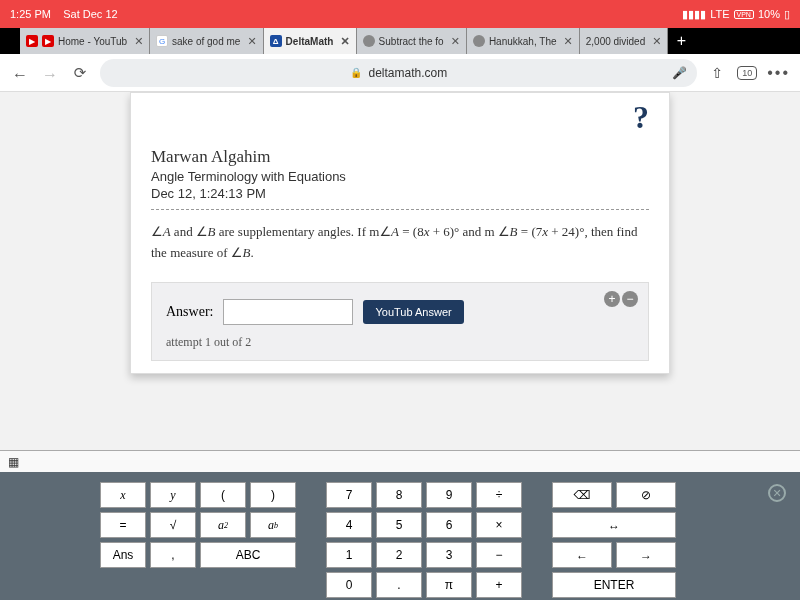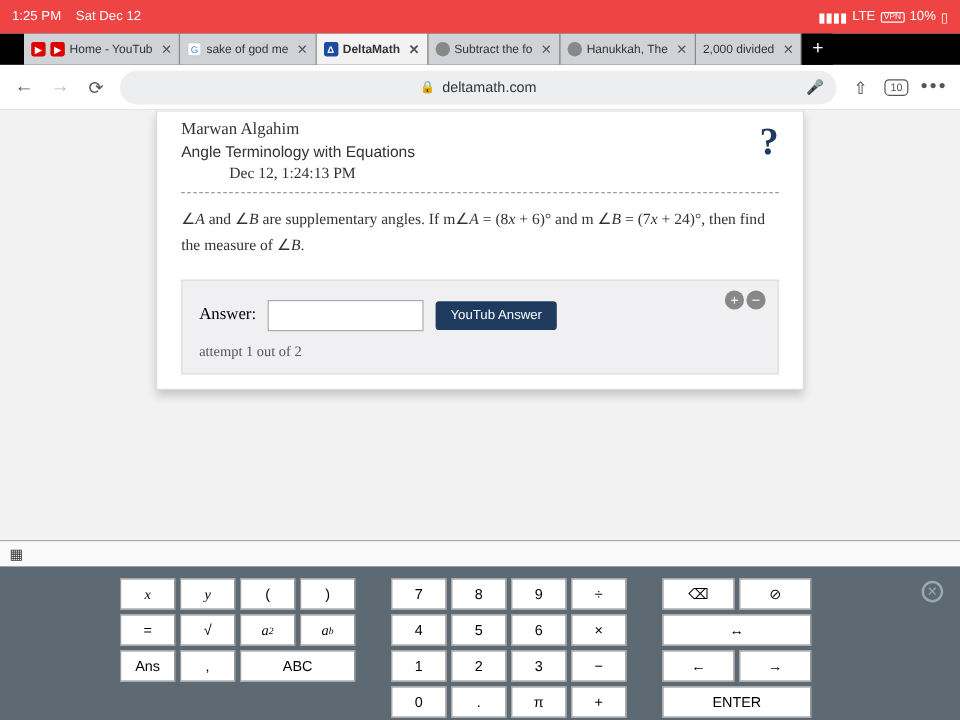--- a/index.html
+++ b/index.html
@@ -27,23 +27,23 @@
   .address { flex:1; background:#eceef0; border-radius:18px; height:28px; display:flex; align-items:center; justify-content:center; gap:6px; color:#333; font-size:12px; position:relative;}
   .address .lock { font-size:10px; color:#555;}
   .address .mic { position:absolute; right:10px; color:#4a6; font-size:12px;}
   .toolbar-icon { color:#444; font-size:14px; width:20px; text-align:center;}
   .badge-box { border:1px solid #555; border-radius:4px; font-size:9px; padding:1px 4px; color:#555;}
   .dots { color:#555; font-size:16px; letter-spacing:2px;}
 
   
   .page { background:#f2f2f2; height: calc(600px - 18px - 26px - 38px - 160px); padding: 0 40px; overflow:hidden;}
   .card { background:#fff; width: 540px; margin:0 auto; border:1px solid #ddd; box-shadow: 0 4px 8px rgba(0,0,0,0.2); padding: 8px 20px 12px; position:relative;}
-  .student { font-family: 'Comic Sans MS', cursive; color:#333; font-size:14px;}
+  .student { font-family: 'Comic Sans MS', cursive; color:#333; font-size:17px;margin-top:46px;}
   .topic { font-family: Liberation Sans, sans-serif; color:#333; font-size:13px; margin-top:2px;}
-  .datetime { font-family: Liberation Serif, serif; color:#333; font-size:13px; margin-top:2px;margin-left:40px;}
+  .datetime { font-family: Liberation Sans, sans-serif; color:#333; font-size:13px; margin-top:2px;}
   .help-link { font-family: 'Comic Sans MS', cursive; color:#333; font-size:13px; margin-top:10px;}
   .qmark { position:absolute; right:20px; top:6px; font-size:32px; font-weight:900; font-family: Georgia, serif; color:#1f3a5f;}
   hr.dash { border:none; border-top:1px dashed #999; margin:8px 0 12px;}
   .problem { font-family: 'Times New Roman', serif; font-size:13px; color:#333; line-height:1.6;}
   .answer-box { background:#f0f0f2; border:1px solid #ddd; margin-top:18px; padding:16px 14px 10px; position:relative;}
   .answer-row { display:flex; align-items:center; gap:10px;}
   .answer-label { font-family:'Times New Roman', serif; font-size:14px;}
   .answer-input { width:130px; height:26px; border:1px solid #aaa; background:#fff;}
   .submit-btn { background:#1f3a5f; color:#fff; font-size:11px; padding:6px 12px; border:none; border-radius:3px;}
   .plusminus { position:absolute; right:10px; top:8px; display:flex; gap:2px;}

